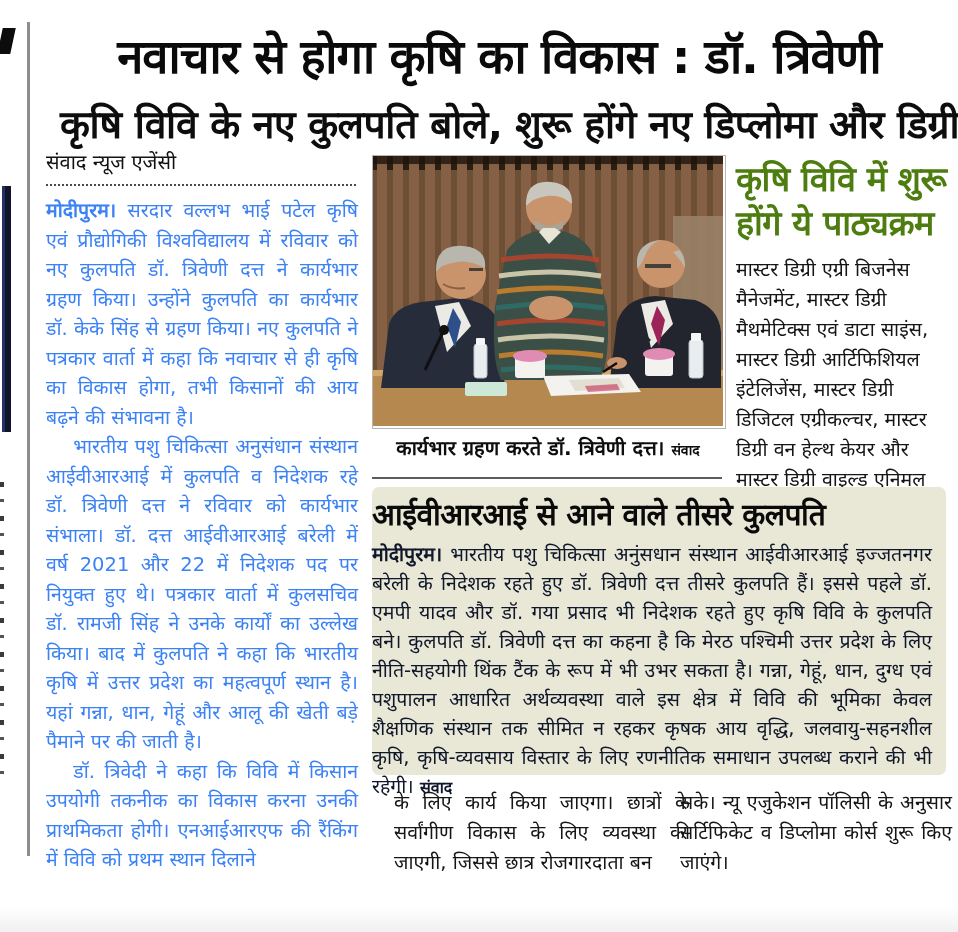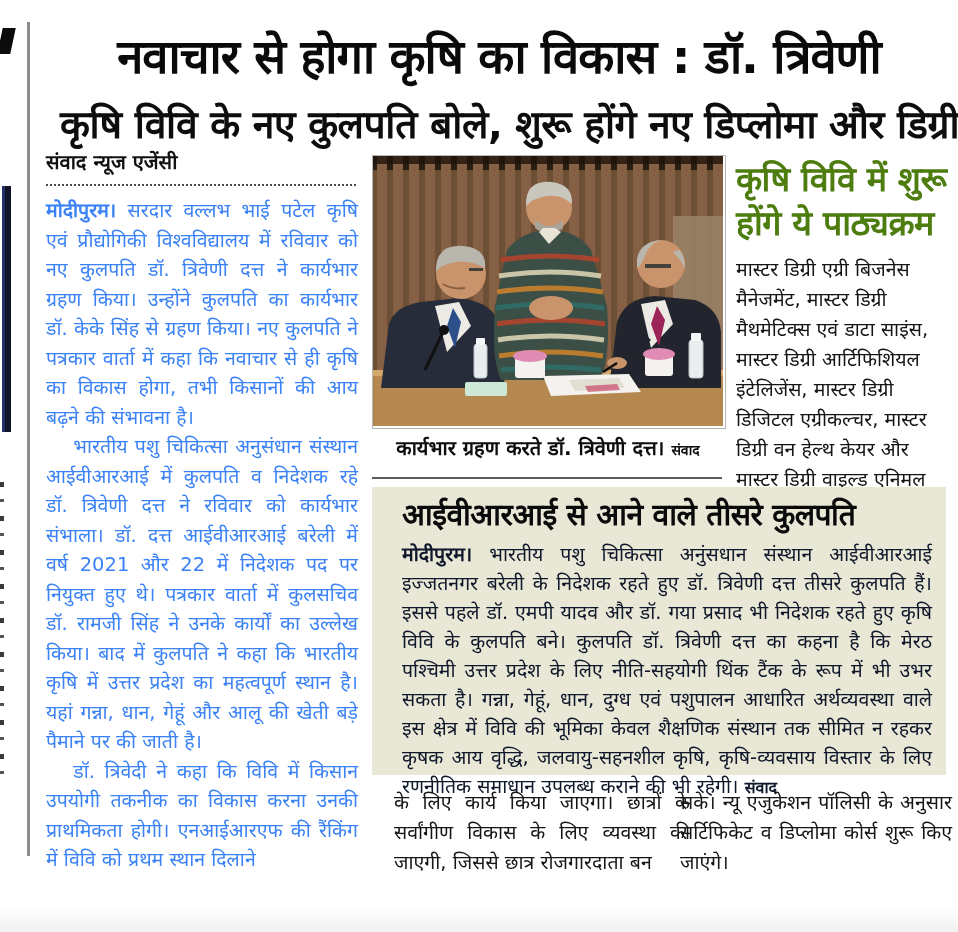--- a/index.html
+++ b/index.html
@@ -17,21 +17,21 @@
 
   .headline{
     position:absolute;left:48px;top:28px;width:902px;
     font-size:47px;font-weight:700;line-height:1.25;text-align:center;
     letter-spacing:-1px;color:#0a0a0a;white-space:nowrap;
   }
   .subheadline{
     position:absolute;left:60px;top:96px;width:890px;
     font-size:39px;font-weight:700;text-align:center;letter-spacing:-.5px;color:#0d0d0d;white-space:nowrap;
   }
-  .byline{position:absolute;left:46px;top:148px;width:310px;font-size:20px;font-weight:700;}
+  .byline{position:absolute;left:46px;top:148px;width:310px;font-size:20px;font-weight:400;}
   .byline-rule{position:absolute;left:46px;top:184px;width:310px;height:0;border-top:2px dotted #4a4a4a;}
 
   .col-left{
     position:absolute;left:46px;top:196px;width:312px;height:700px;
     font-size:19.5px;line-height:29.5px;text-align:justify;color:#3b82f6;
   }
   .col-left p{margin:0;}
   .col-left p + p{text-indent:1.4em;}
   .lead{font-weight:700;}
 
@@ -43,21 +43,21 @@
   }
   .caption .credit{font-size:14px;}
   .caption-rule{position:absolute;left:372px;top:477px;width:350px;height:2px;background:#5c5c5c;}
 
   .col-right{position:absolute;left:736px;top:158px;width:216px;}
   .col-right h2{margin:0 0 10px 0;font-size:34px;line-height:1.28;font-weight:700;letter-spacing:-.5px;color:#4d7c0f;}
   .col-right .body{font-size:19.5px;line-height:30px;color:#151515;}
 
   .hl-box{
     position:absolute;left:372px;top:487px;width:574px;height:288px;
-    padding:6px 14px 0 30px;box-sizing:border-box;
+    padding:6px 14px 0 0;box-sizing:border-box;border-radius:7px;
   }
   .hl-box h2{margin:0 0 6px 0;font-size:30px;font-weight:700;letter-spacing:-.5px;color:#0a0a0a;}
   .hl-box .body{font-size:19.5px;line-height:29px;text-align:justify;color:#0f172a;}
   .hl-box .credit{font-weight:700;font-size:16px;}
 
   .bottom-col{position:absolute;top:788px;font-size:19.5px;line-height:30px;text-align:justify;color:#151515;}
   .bottom-col.c1{left:388px;width:296px;margin-left:6px;}
   .bottom-col.c2{left:680px;width:272px;}
 
   .page-bottom-shade{position:absolute;left:0;bottom:0;width:100%;height:26px;

